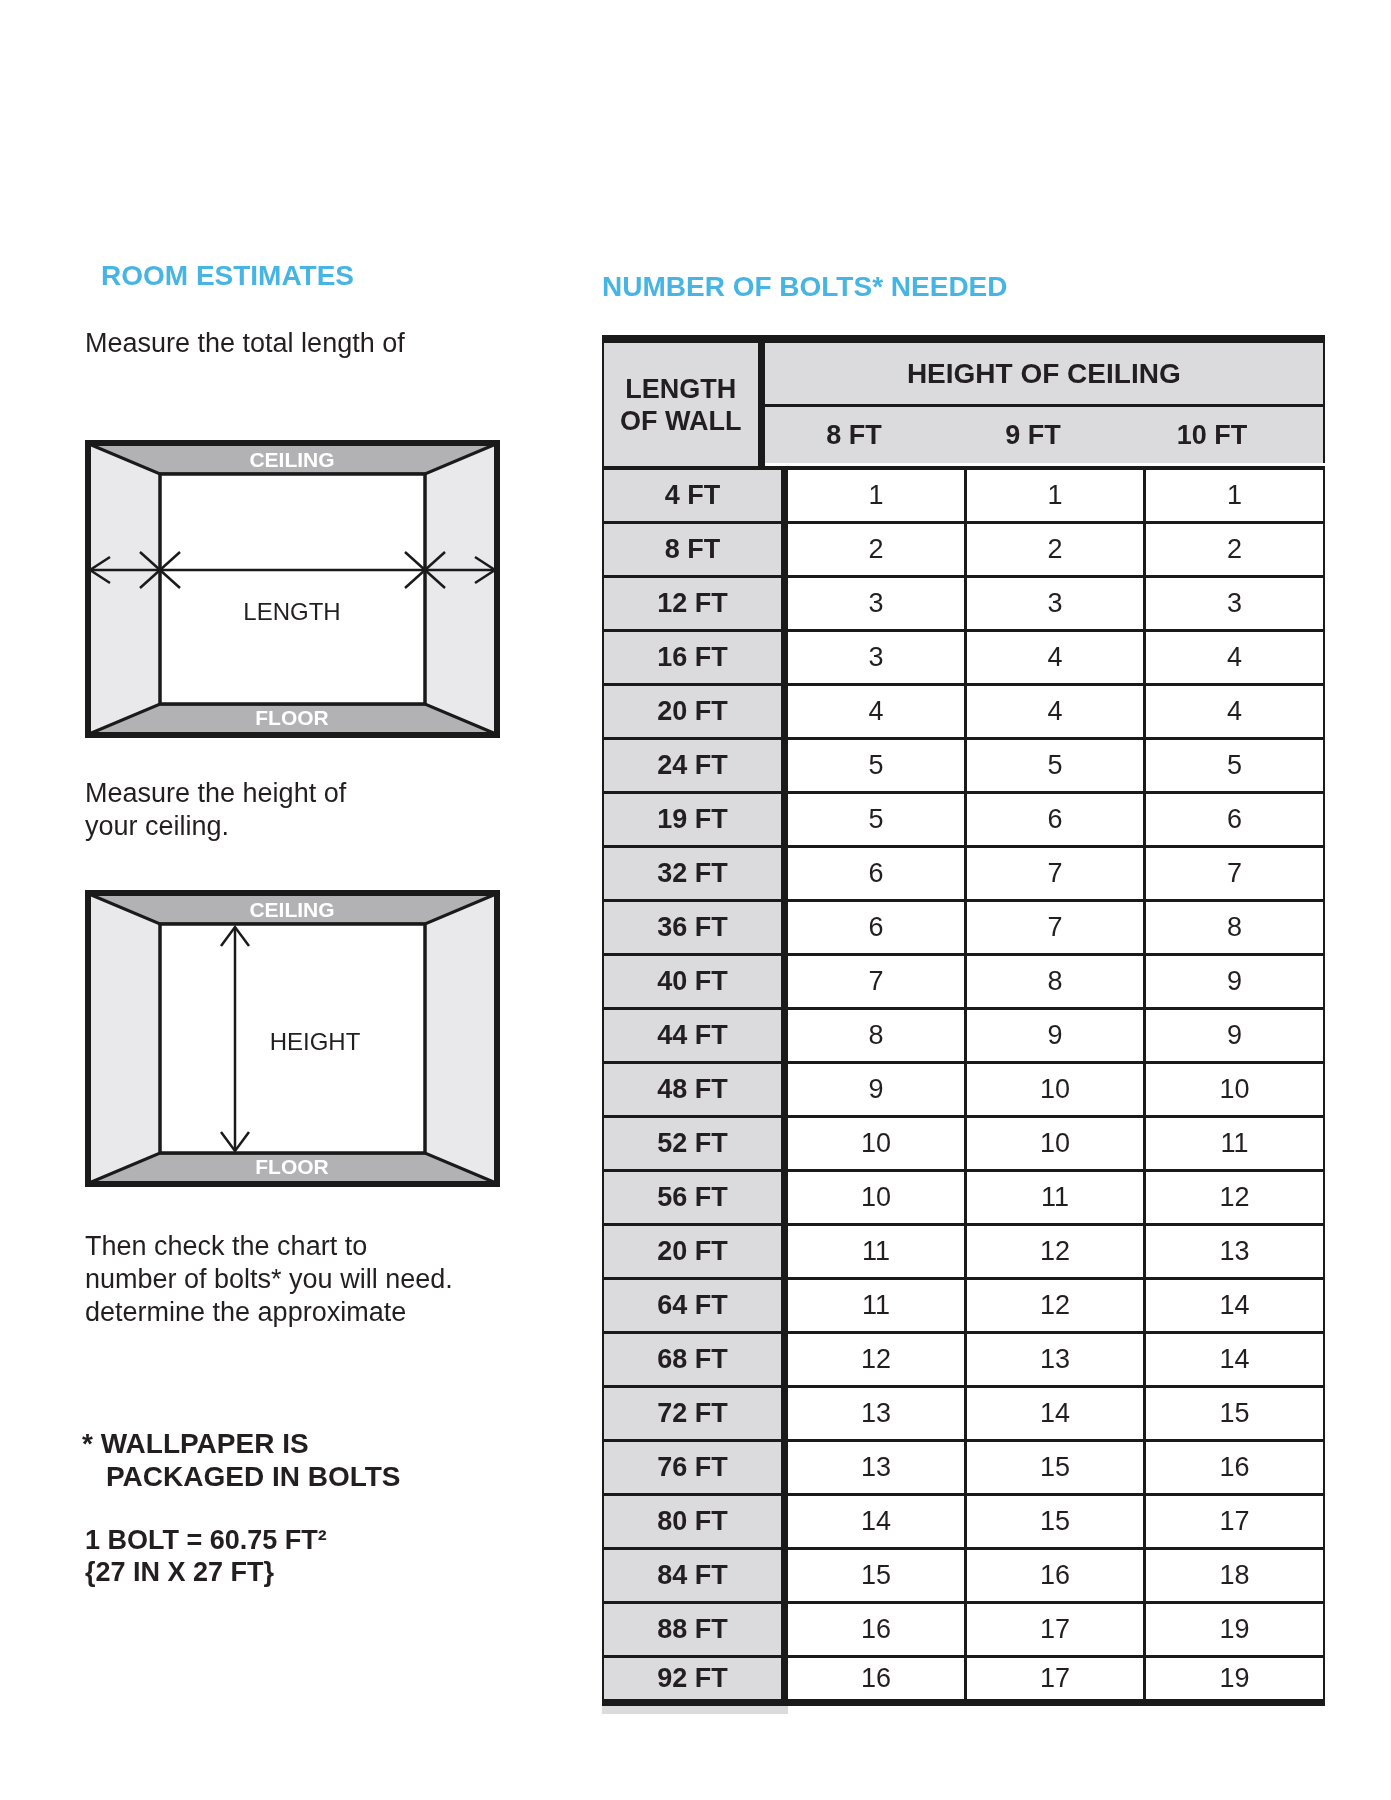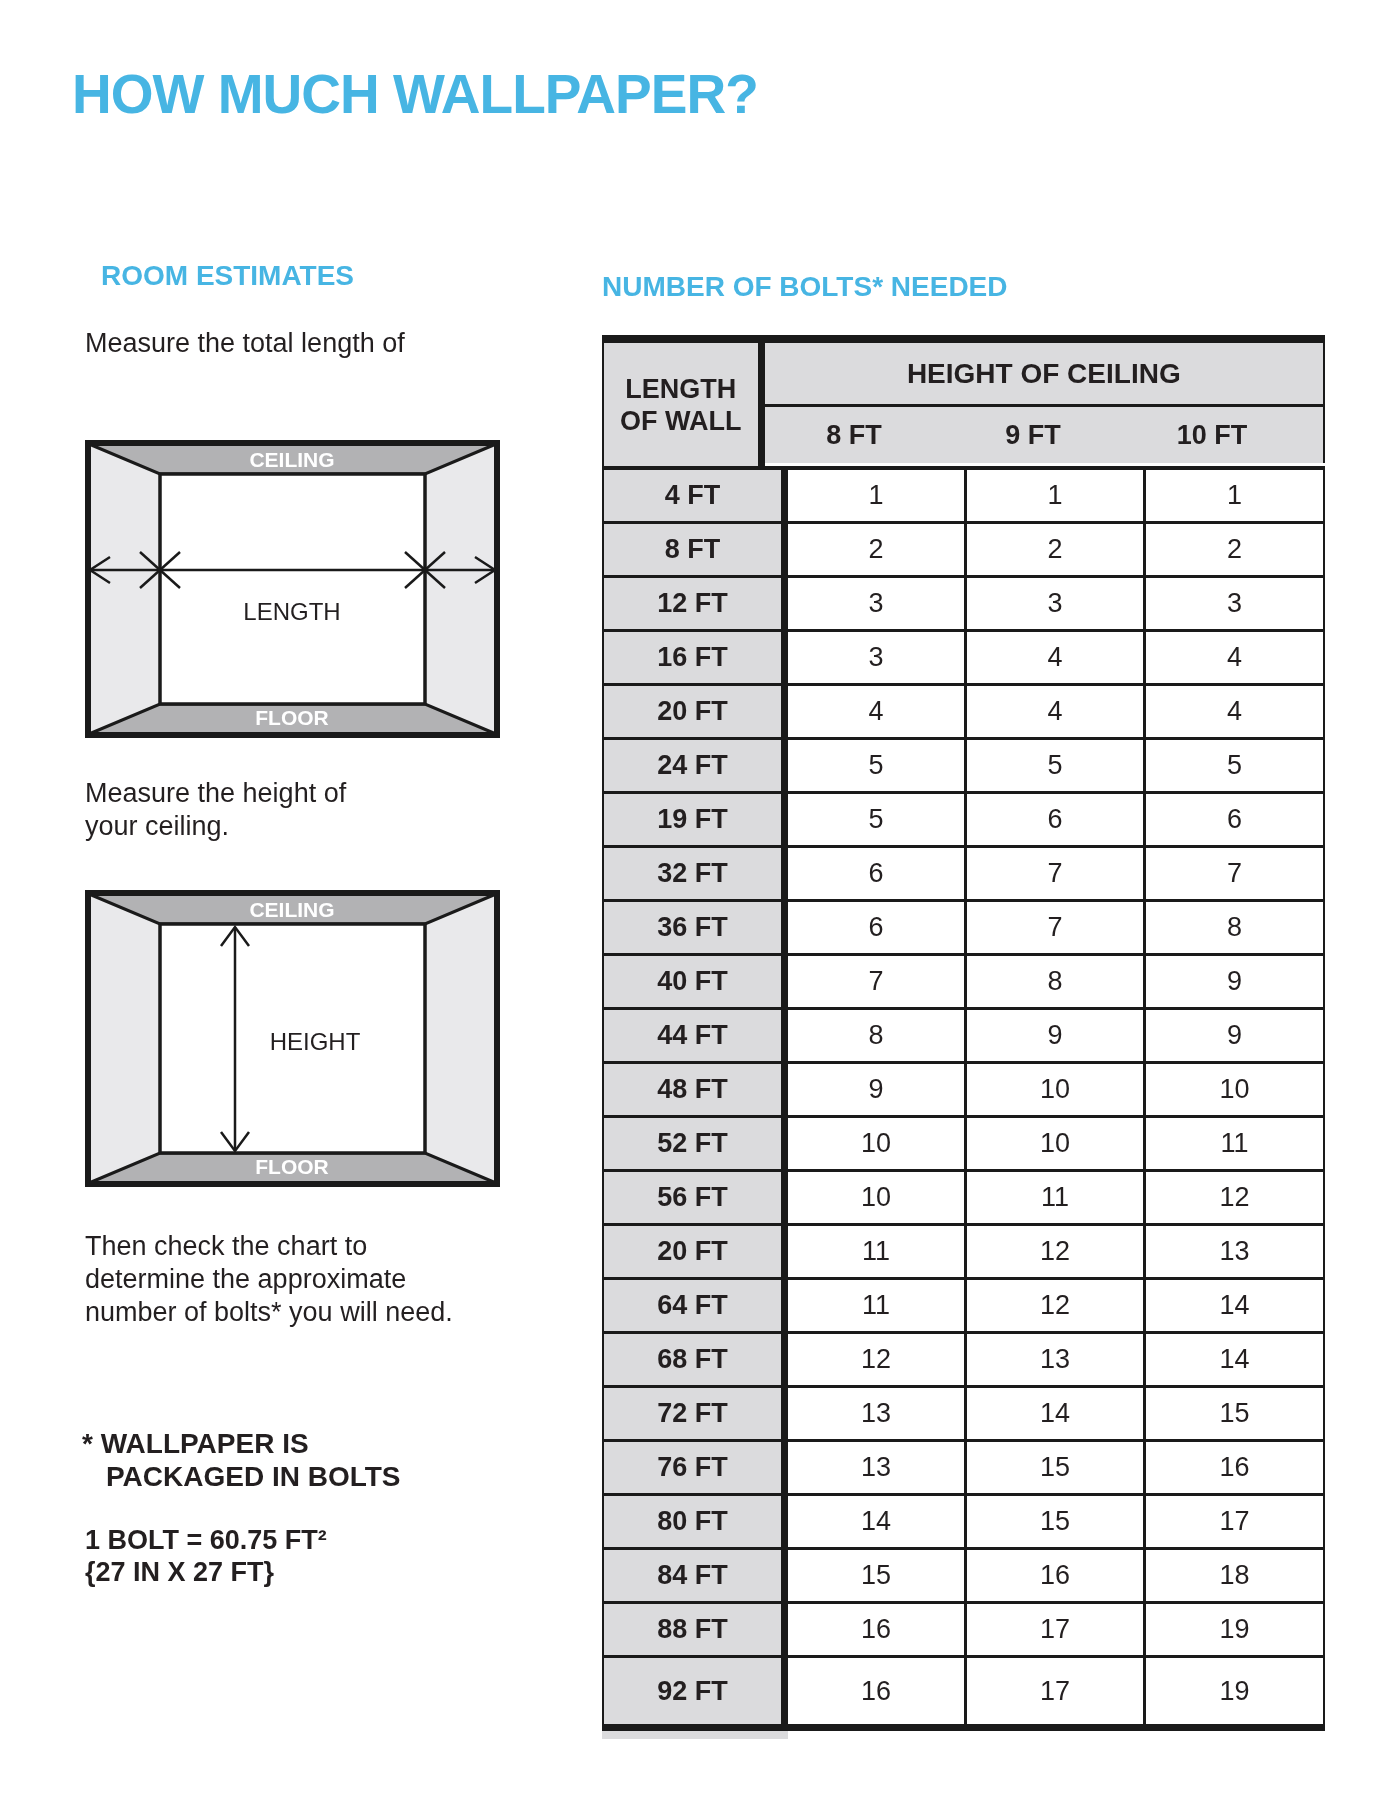--- a/index.html
+++ b/index.html
@@ -46,33 +46,32 @@
            font-size:27px; font-weight:bold; line-height:32px;}
   .h-right{width:646px; display:flex; flex-direction:column;}
   .h-group{height:64px; background:var(--cellgray); border-bottom:3px solid var(--line);
            border-right:2px solid var(--line);
            display:flex; align-items:center; justify-content:center; font-size:28px; font-weight:bold;}
   .h-cols{height:56px; background:var(--cellgray); border-right:2px solid var(--line); display:flex;}
   .h-col{width:179px; display:flex; align-items:center; justify-content:center;
          font-size:27px; font-weight:bold;}
 
   .trow{display:flex; height:54px; border-bottom:3px solid var(--line);}
-  .trow:last-child{border-bottom:none; height:66px;justify-content:space-between;}
+  .trow:last-child{border-bottom:none; height:41px;justify-content:space-between;}
   .cell{display:flex; align-items:center; justify-content:center;}
   .c0{width:186px; background:var(--cellgray); border-left:2px solid var(--line);
       border-right:7px solid var(--line); font-size:27px; font-weight:bold;}
   .cv{width:179px; background:#fff; border-right:3px solid var(--line); font-size:27px;}
   .cv.last{border-right:2px solid var(--line);}
 </style>
 </head>
 <body>
 
 <div id="page">
 
-  <div class="title">HOW MUCH WALLPAPER?</div>
 
   <div class="section-heading room-heading">ROOM ESTIMATES</div>
 
   <div class="para p1">
     <span>Measure the total length of</span>
   </div>
 
   <div class="diagram d1">
     <svg width="415" height="298" viewBox="0 0 415 298">
       <rect x="3" y="3" width="409" height="292" fill="#E9E9EB" stroke="none"></rect>
@@ -113,22 +112,22 @@
         <polyline points="136,242 150,261 164,242"></polyline>
       </g>
       <text x="207" y="27" text-anchor="middle" font-size="21" font-weight="bold" fill="#FFFFFF">CEILING</text>
       <text x="207" y="284" text-anchor="middle" font-size="21" font-weight="bold" fill="#FFFFFF">FLOOR</text>
       <text x="230" y="160" text-anchor="middle" font-size="24" fill="#231F20">HEIGHT</text>
     </svg>
   </div>
 
   <div class="para p3">
     <span>Then check the chart to</span>
+    <span>number of bolts* you will need.</span>
     <span>determine the approximate</span>
-    <span>number of bolts* you will need.</span>
   </div>
 
   <div class="footnote">
     <span>* WALLPAPER IS</span>
     <span class="ind">PACKAGED IN BOLTS</span>
   </div>
 
   <div class="boltinfo">
     <span>1 BOLT = 60.75 FT²</span>
     <span>{27 IN X 27 FT}</span>

